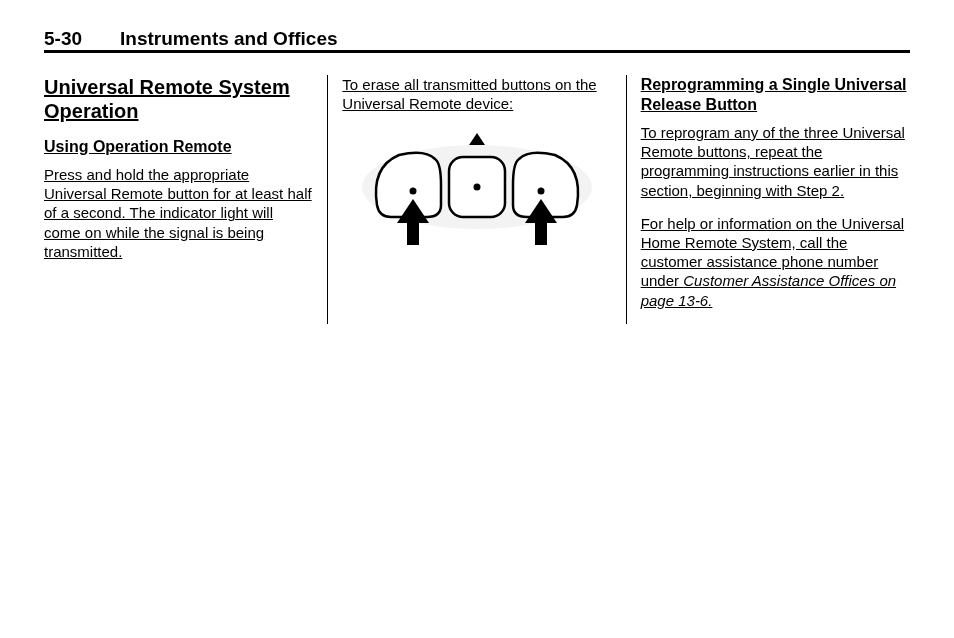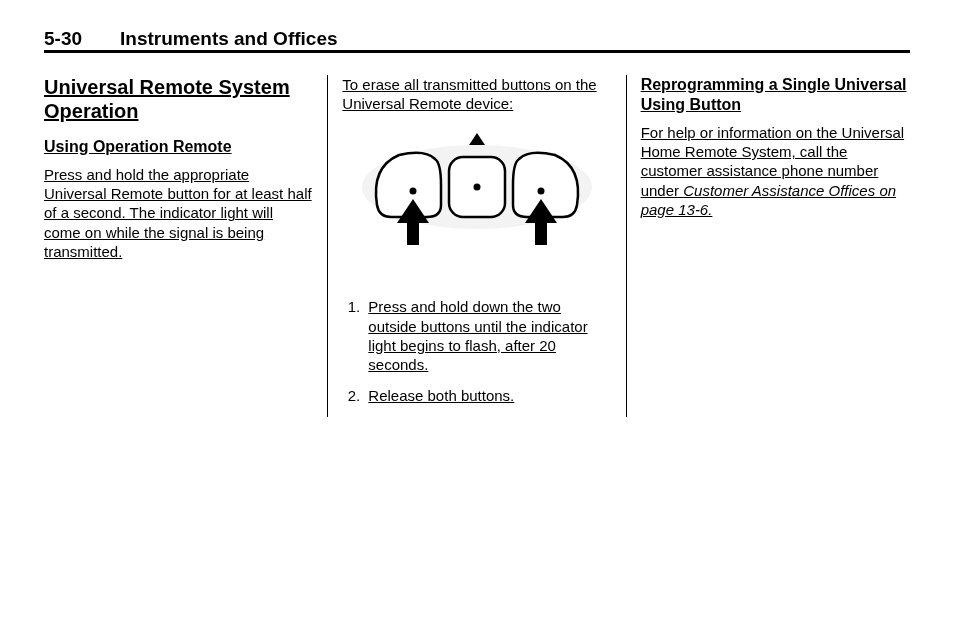--- a/index.html
+++ b/index.html
@@ -67,27 +67,24 @@
 
         <g fill="#000">
           <polygon points="56,72 72,96 62,96 62,118 50,118 50,96 40,96"></polygon>
         </g>
 
         <g fill="#000">
           <polygon points="184,72 200,96 190,96 190,118 178,118 178,96 168,96"></polygon>
         </g>
       </svg>
 
-      <ol class="steps">
-        <li><span>Press and hold down the two outside buttons until the indicator light begins to flash, after 20 seconds.</span></li>
-        <li><span>Release both buttons.</span></li>
-      </ol>
     </div>
 
     <div class="col">
-      <h3 class="sub">Reprogramming a Single Universal Using Button</h3>
+      <h3 class="sub">Reprogramming a Single Universal Release Button</h3>
+      <p class="body">To reprogram any of the three Universal Remote buttons, repeat the programming instructions earlier in this section, beginning with Step 2.</p>
       <p class="body">
         <span>For help or information on the Universal Home Remote System, call the customer assistance phone number under </span><span class="italic">Customer Assistance Offices on page 13-6.</span><span></span>
       </p>
     </div>
 
   </div>
 </div>
 
 </body></html>

